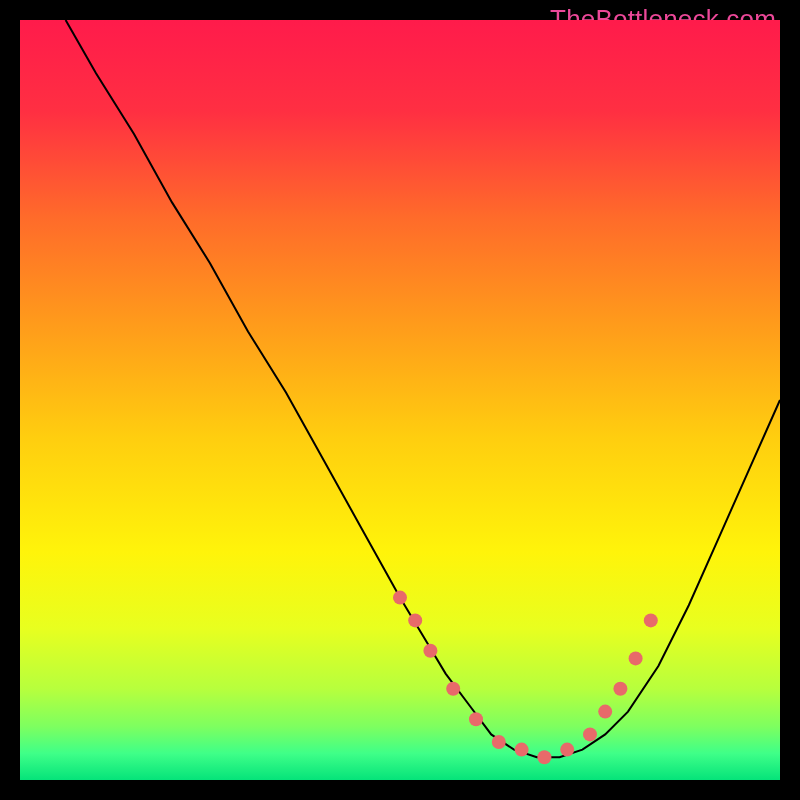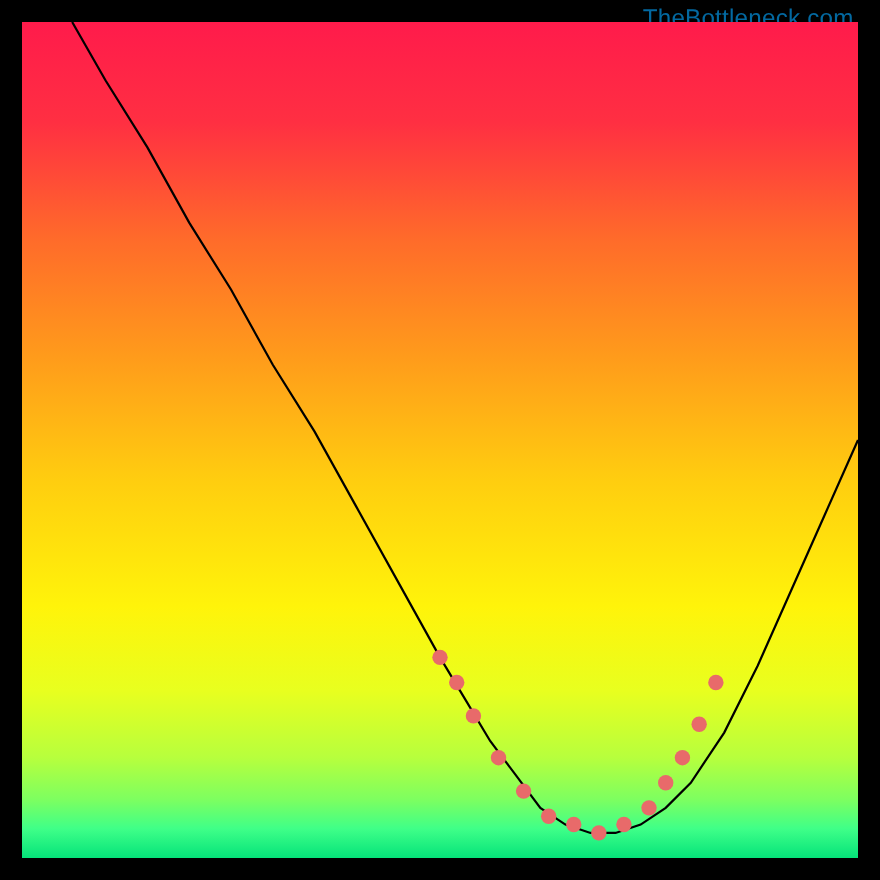--- a/index.html
+++ b/index.html
@@ -23,23 +23,23 @@
   }
   .curve-svg {
     position: absolute;
     left: 0; top: 0; width: 100%; height: 100%;
   }
   .watermark {
     position: absolute;
     top: 4px;
     right: 24px;
     font-family: Arial, Helvetica, sans-serif;
-    font-size: 22px;
+    font-size: 26px;
     font-weight: 500;
-    color: #0369a1;
+    color: #ec4899;
     letter-spacing: 0.2px;
   }
   .curve-path { fill: none; stroke: #000; stroke-width: 2; }
   .dot { fill: #e86a6a; }
 </style>
 </head>
 <body>
 
 <div class="frame">
   <div class="watermark">TheBottleneck.com</div>

